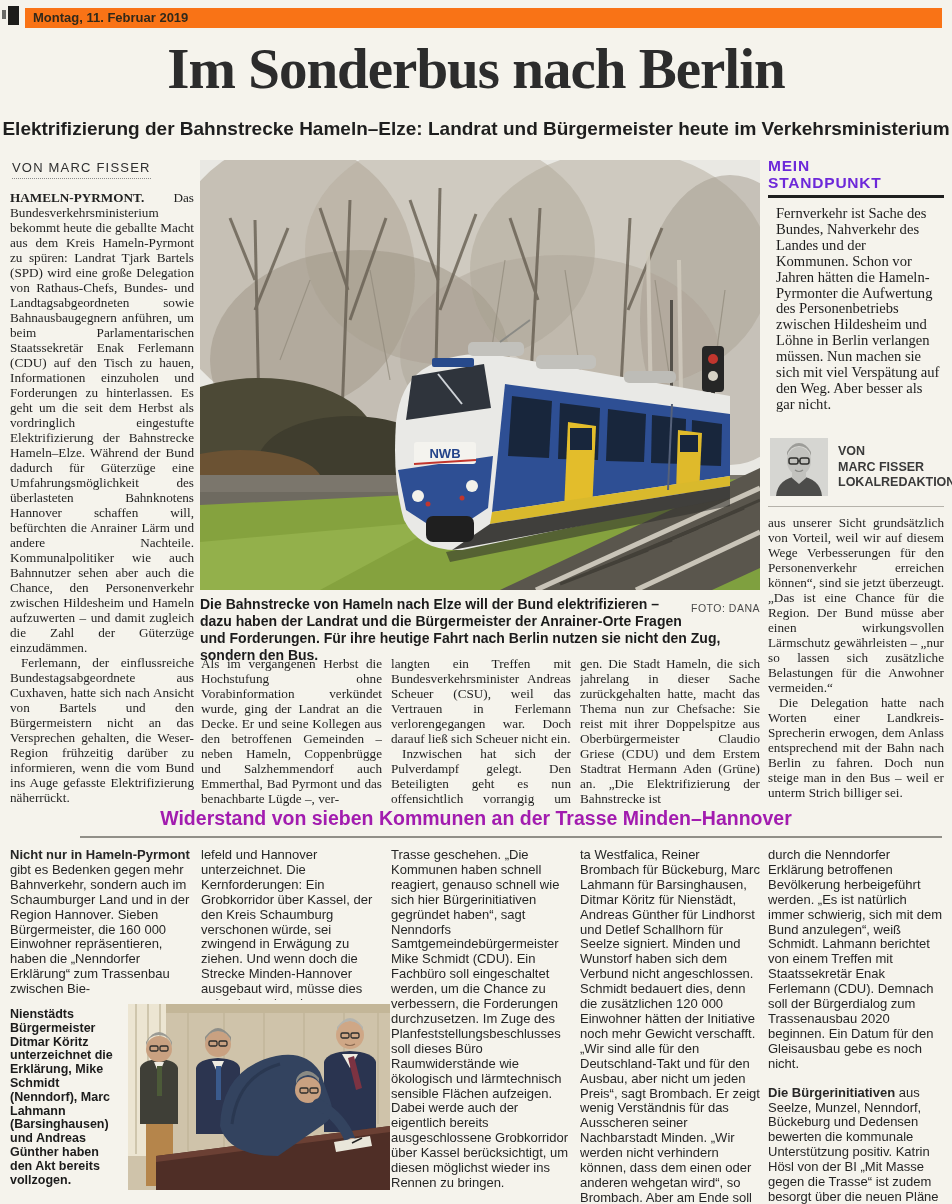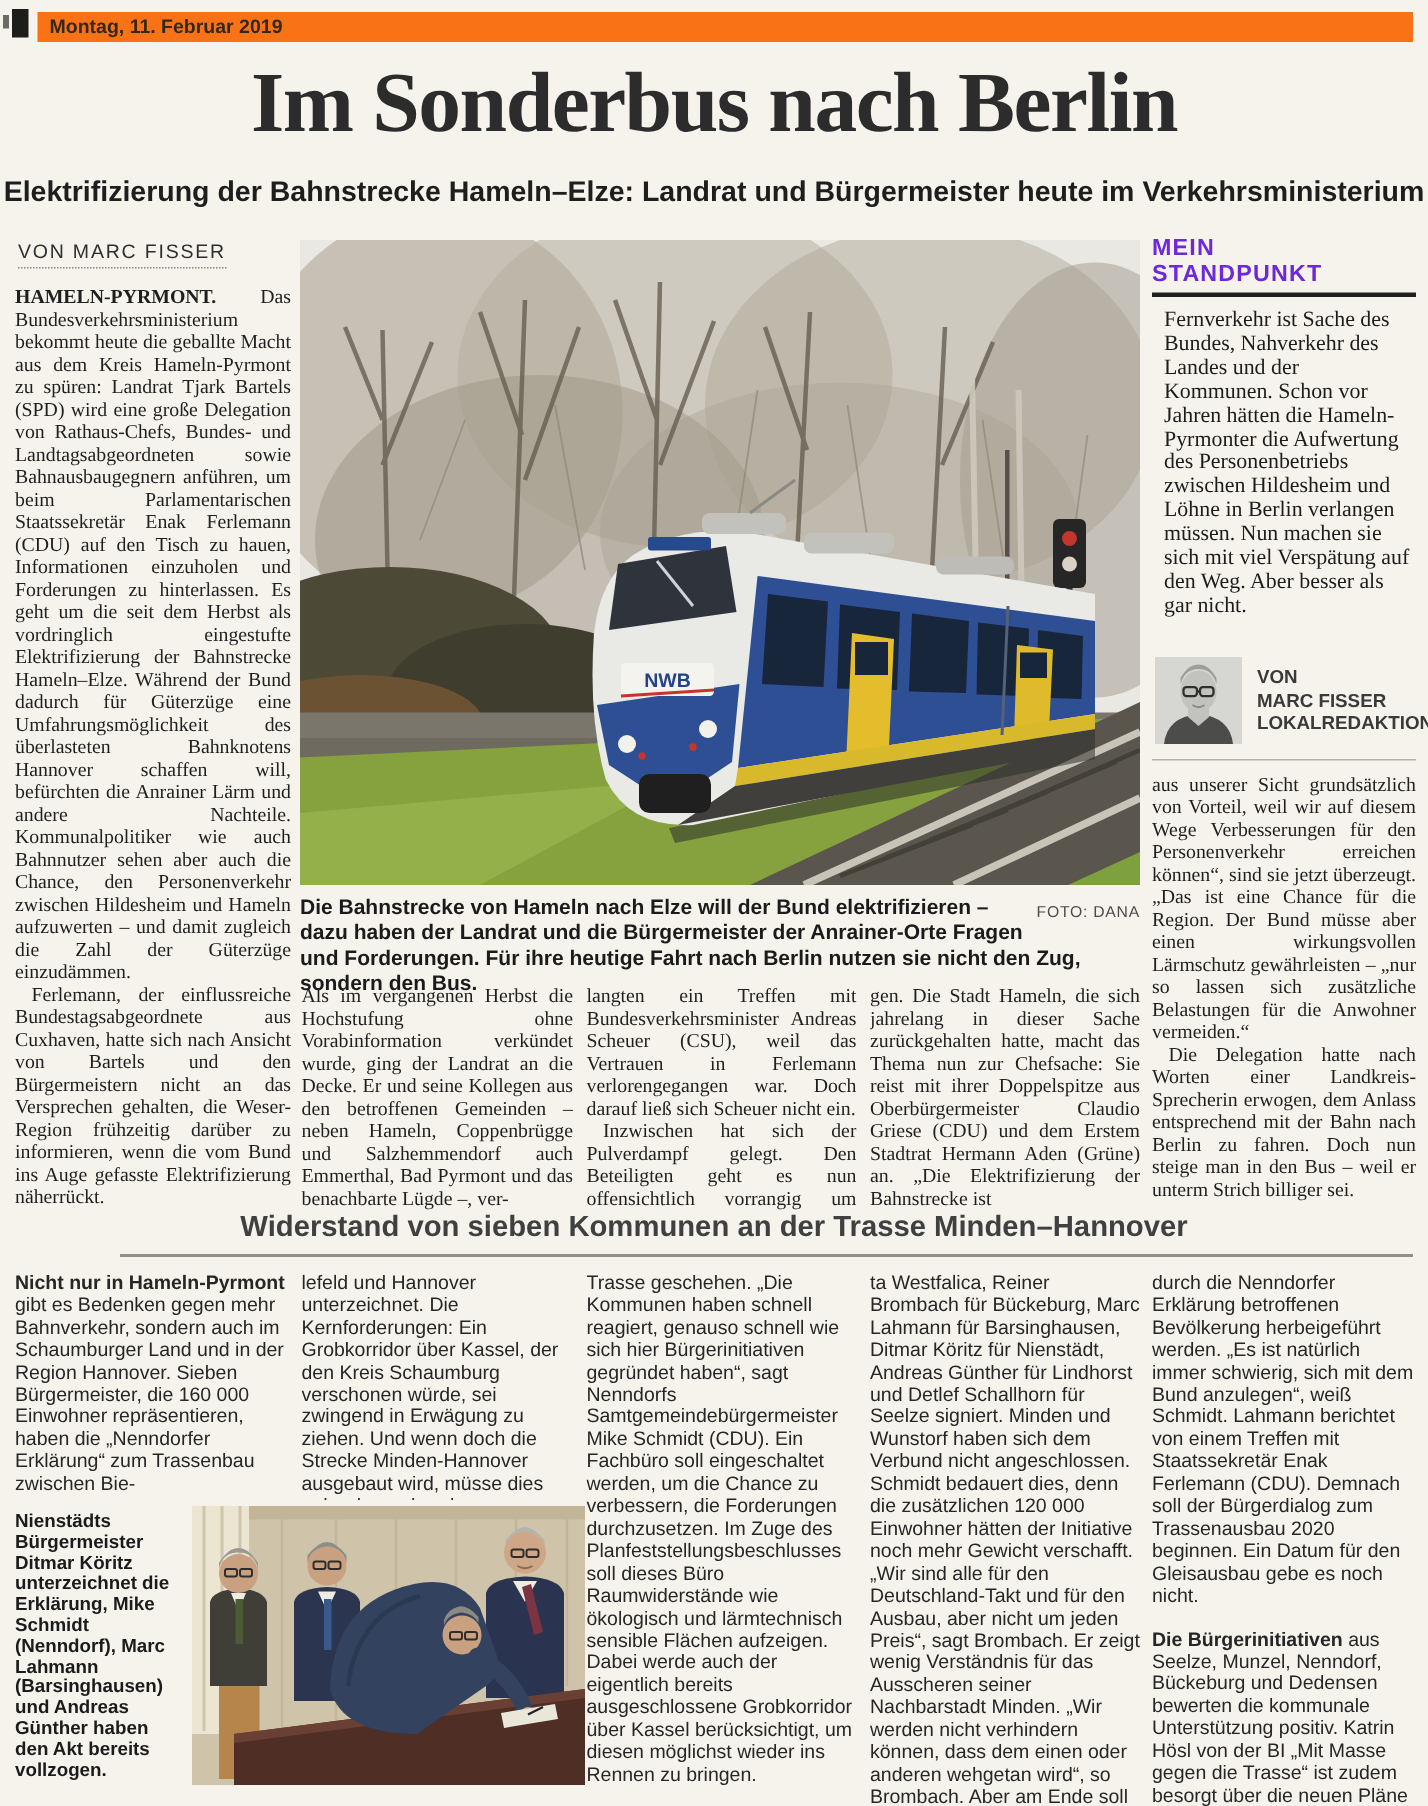--- a/index.html
+++ b/index.html
@@ -35,21 +35,21 @@
           letter-spacing:.8px;color:#6d28d9;}
   .kicker-rule{left:768px;top:195px;width:176px;height:3px;background:#1f1f1f;}
   .commentary{left:776px;top:206px;width:166px;font-family:"Liberation Serif",serif;
               font-size:14.6px;line-height:15.9px;color:#1c1c1c;}
   .author-photo{left:770px;top:438px;width:58px;height:58px;}
   .author-lines{left:838px;top:444px;width:106px;font-size:12.5px;line-height:15.5px;font-weight:bold;color:#3a3a3a;}
   .sidebar-rule{left:768px;top:506px;width:176px;height:1px;background:#b5b2aa;}
   .rightcont{left:768px;top:515px;width:176px;height:320px;}
   
   .section-rule{left:80px;top:836px;width:862px;height:2px;background:#918f88;}
-  .bottom-headline{left:0;right:0;top:807px;text-align:center;font-size:19.5px;font-weight:bold;color:#404040;}
+  .bottom-headline{left:0;right:0;top:807px;text-align:center;font-size:19.5px;font-weight:bold;color:#a21caf;}
   .sanscol{font-size:13px;line-height:14.9px;color:#262626;overflow:hidden;}
   .sanscol p{margin:0;}
   .sanscol p + p{margin-top:14px;}
   .bcol1{left:10px;top:848px;width:184px;height:152px;}
   .bcol2{left:201px;top:848px;width:181px;height:152px;}
   .bcol3{left:391px;top:848px;width:180px;height:356px;}
   .bcol4{left:580px;top:848px;width:180px;height:356px;}
   .bcol5{left:768px;top:848px;width:176px;height:356px;}
   .caption-bottom{left:10px;top:1008px;width:113px;font-weight:bold;font-size:12.5px;line-height:13.8px;color:#1b1b1b;}
   .credit-sm{font-weight:normal;font-size:9.5px;letter-spacing:.4px;color:#4a4a4a;float:right;margin-top:18px;}

